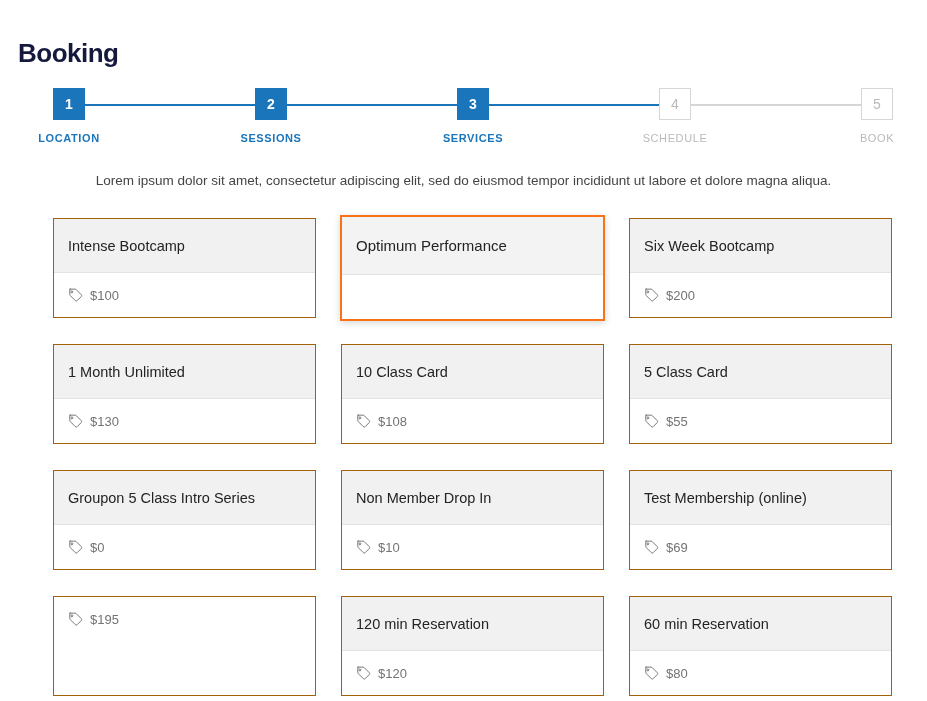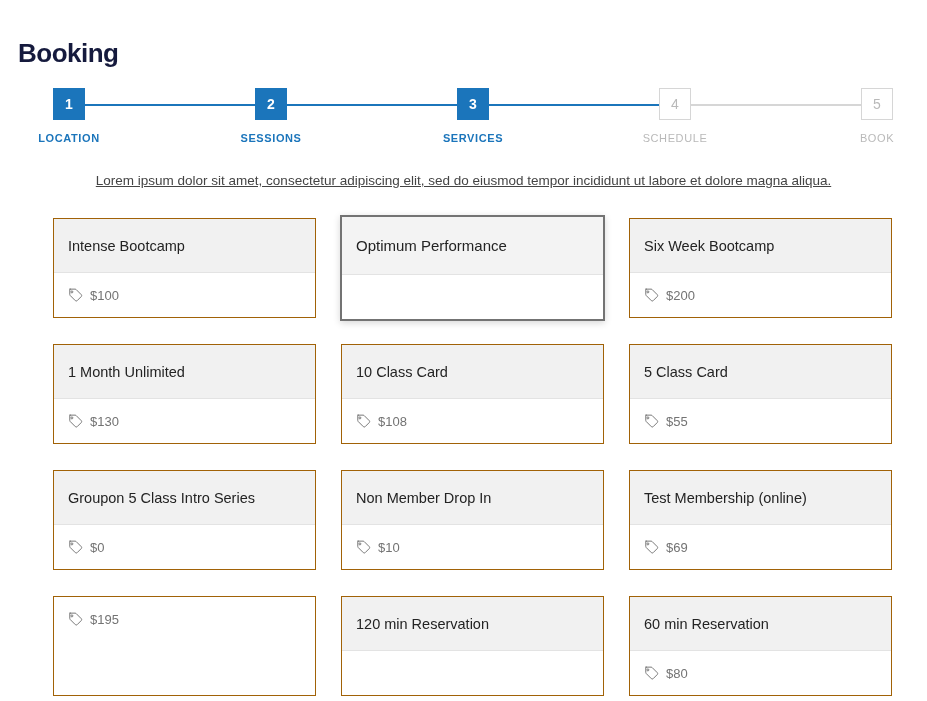--- a/index.html
+++ b/index.html
@@ -77,21 +77,20 @@
 
   
   .intro {
     position: absolute;
     left: 0; top: 172px;
     width: 927px;
     text-align: center;
     font-size: 13.5px;
     color: #444;
     line-height: 18px;
-    text-decoration: underline;
   }
 
   
   .grid {
     position: absolute;
     left: 53px; top: 218px;
     width: 839px;
     display: grid;
     grid-template-columns: repeat(3, 263px);
     column-gap: 25px;
@@ -129,21 +128,21 @@
     gap: 7px;
   }
   .price {
     font-size: 13px;
     color: #737373;
   }
   .tag-icon { display: block; width: 15px; height: 15px; flex: none; }
 
   
   .card.selected {
-    border: 2px solid #737373;
+    border: 2px solid #f97316;
     width: 265px;
     height: 106px;
     margin: -3px -1px -3px -1px;
     box-shadow: 0 2px 7px rgba(0,0,0,0.16);
     z-index: 5;
   }
   .card.selected .card-header { height: 58px; background: #f3f3f3; }
   .card.selected .card-body { height: 44px; background: #f8f8f8; }
   .card.selected .card-title { font-size: 15px; }
 </style>
@@ -283,20 +282,27 @@
             <path d="M1.6 1.2h6.1c.35 0 .68.14.93.39l5.6 5.6c.5.5.5 1.34 0 1.85l-4.5 4.5c-.5.5-1.34.5-1.85 0l-5.6-5.6a1.3 1.3 0 0 1-.39-.93V2.05c0-.47.38-.85.85-.85z" fill="none" stroke="#767676" stroke-width="1.05"></path>
             <circle cx="4.15" cy="4.15" r="1.05" fill="none" stroke="#767676" stroke-width="1.05"></circle>
           </svg>
           <span class="price">$195</span>
         </div>
       </div>
       <div class="card">
         <div class="card-header">
           <div class="card-title">120 min Reservation</div>
         </div>
+        <div class="card-body">
+          <svg class="tag-icon" viewBox="0 0 16 16">
+            <path d="M1.6 1.2h6.1c.35 0 .68.14.93.39l5.6 5.6c.5.5.5 1.34 0 1.85l-4.5 4.5c-.5.5-1.34.5-1.85 0l-5.6-5.6a1.3 1.3 0 0 1-.39-.93V2.05c0-.47.38-.85.85-.85z" fill="none" stroke="#767676" stroke-width="1.05"></path>
+            <circle cx="4.15" cy="4.15" r="1.05" fill="none" stroke="#767676" stroke-width="1.05"></circle>
+          </svg>
+          <span class="price">$120</span>
+        </div>
       </div>
       <div class="card">
         <div class="card-header">
           <div class="card-title">60 min Reservation</div>
         </div>
         <div class="card-body">
           <svg class="tag-icon" viewBox="0 0 16 16">
             <path d="M1.6 1.2h6.1c.35 0 .68.14.93.39l5.6 5.6c.5.5.5 1.34 0 1.85l-4.5 4.5c-.5.5-1.34.5-1.85 0l-5.6-5.6a1.3 1.3 0 0 1-.39-.93V2.05c0-.47.38-.85.85-.85z" fill="none" stroke="#767676" stroke-width="1.05"></path>
             <circle cx="4.15" cy="4.15" r="1.05" fill="none" stroke="#767676" stroke-width="1.05"></circle>
           </svg>

